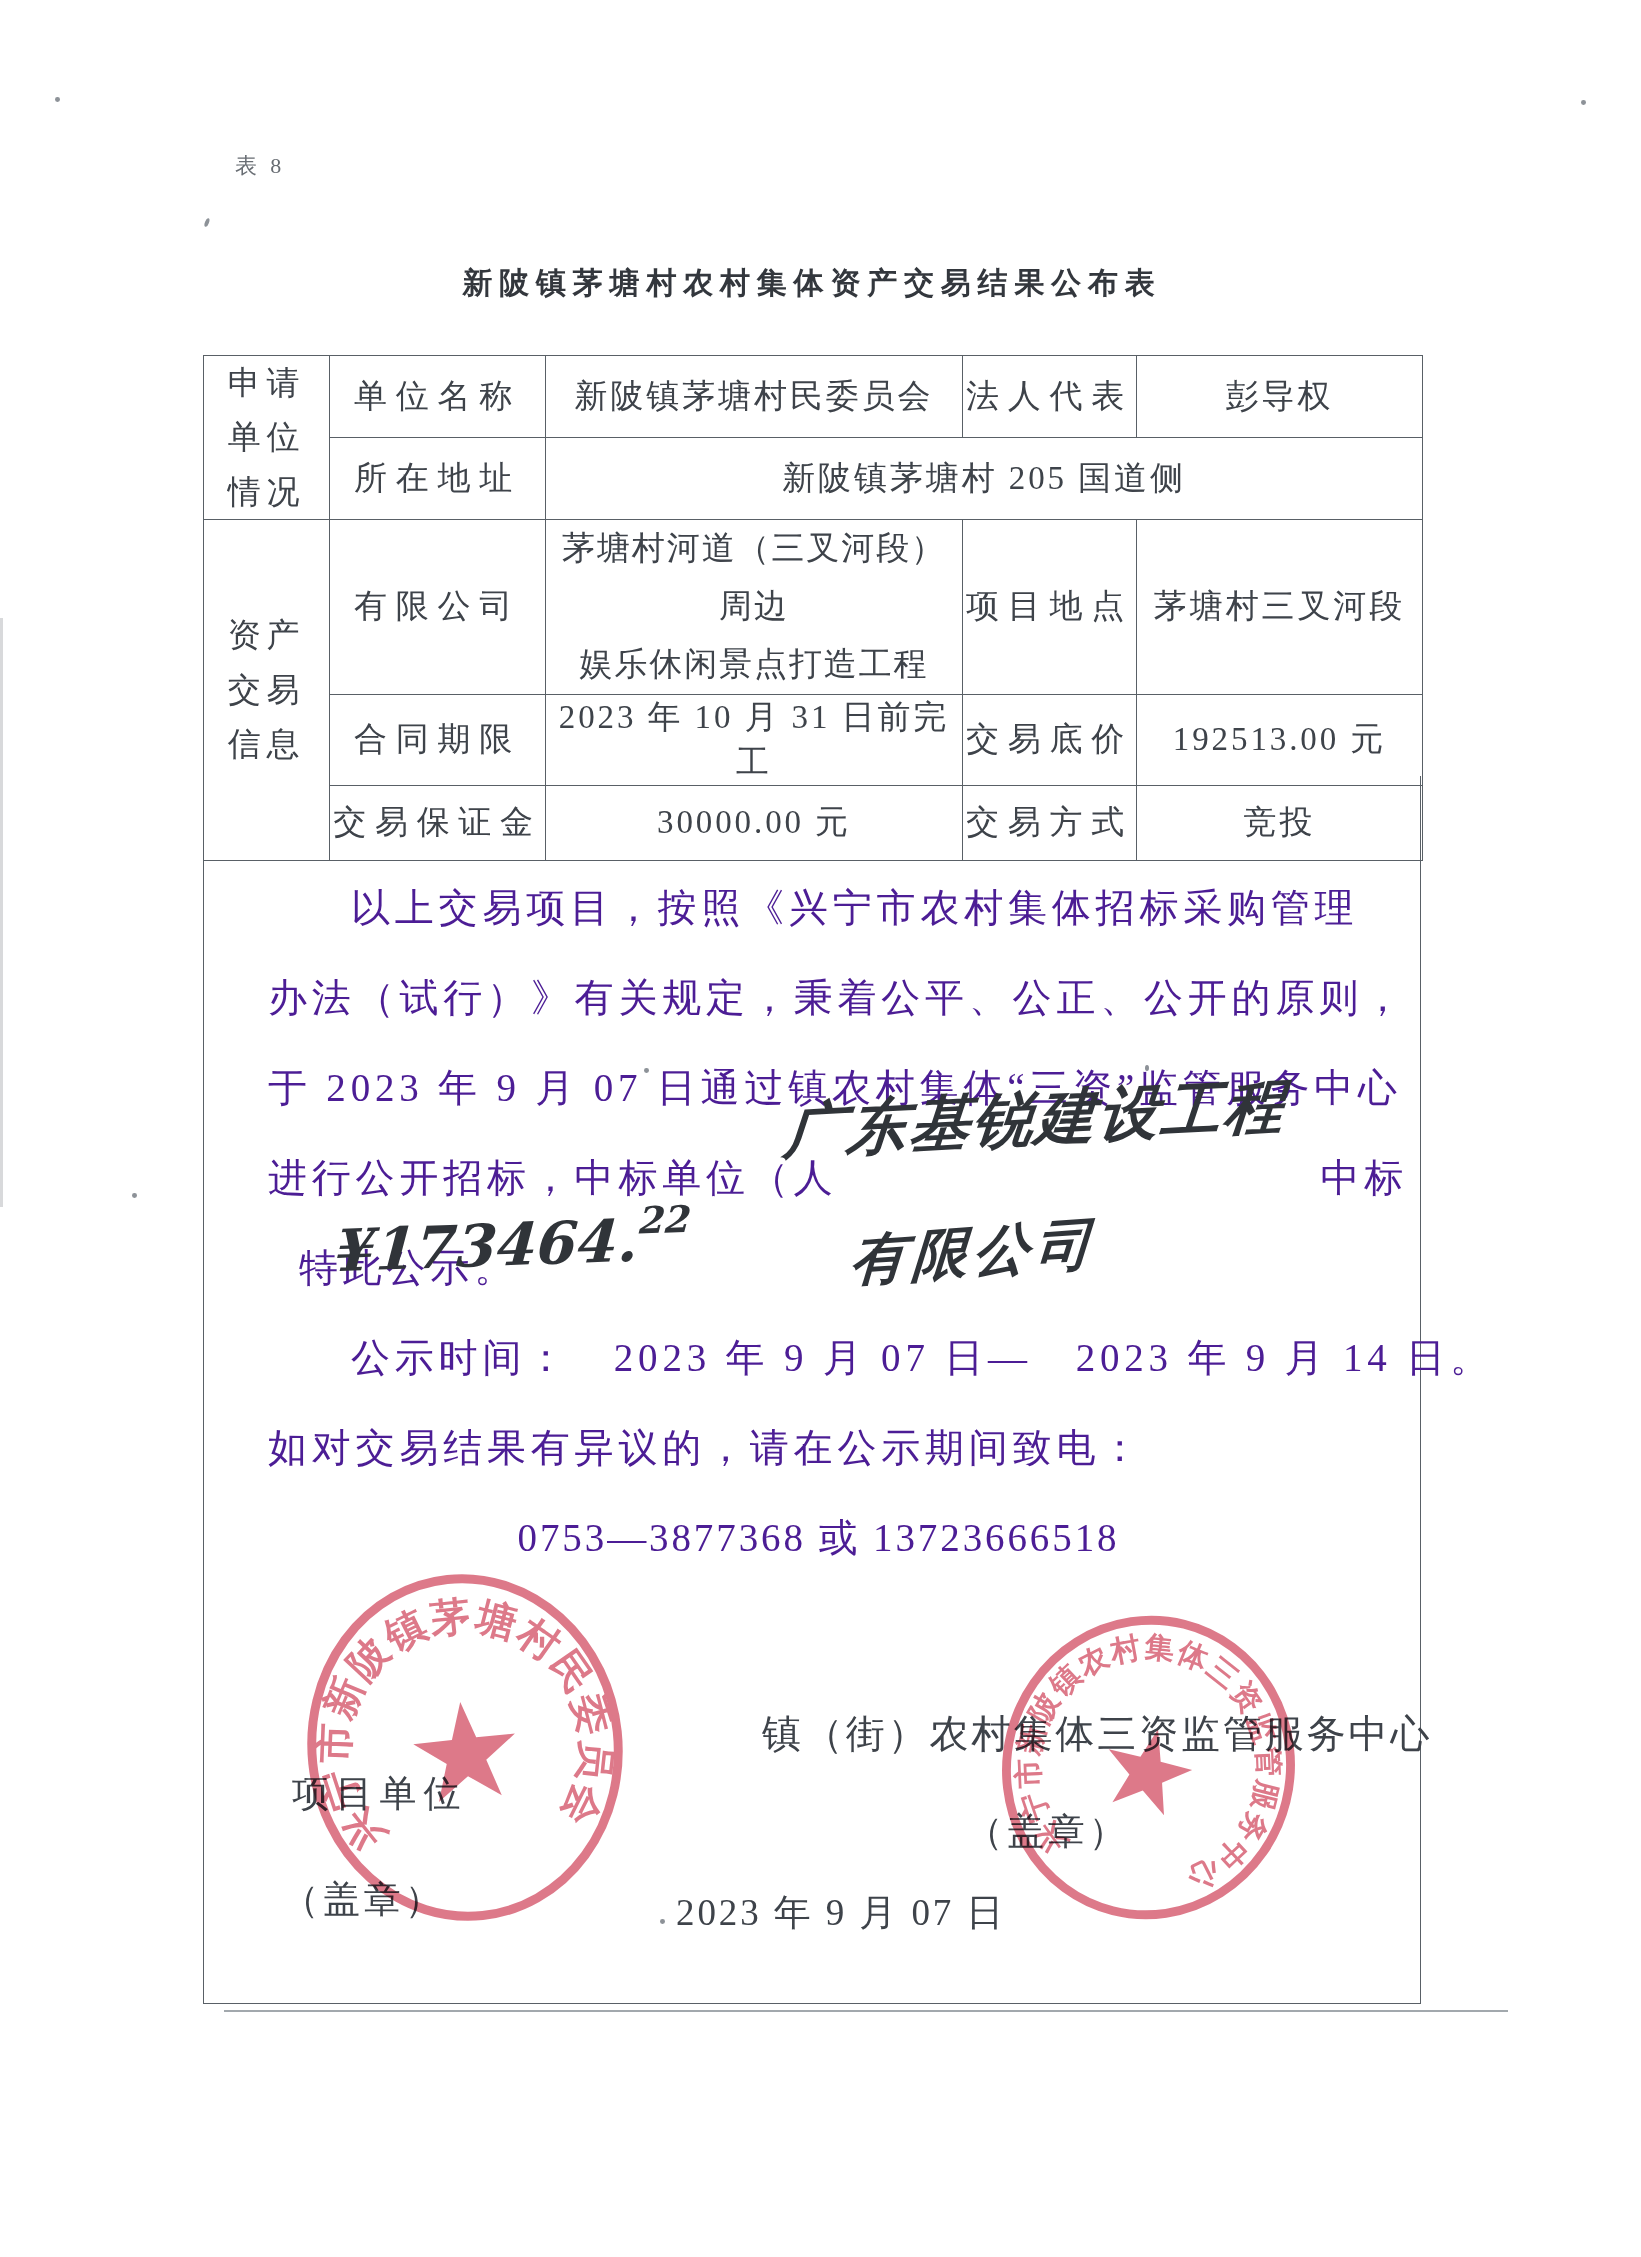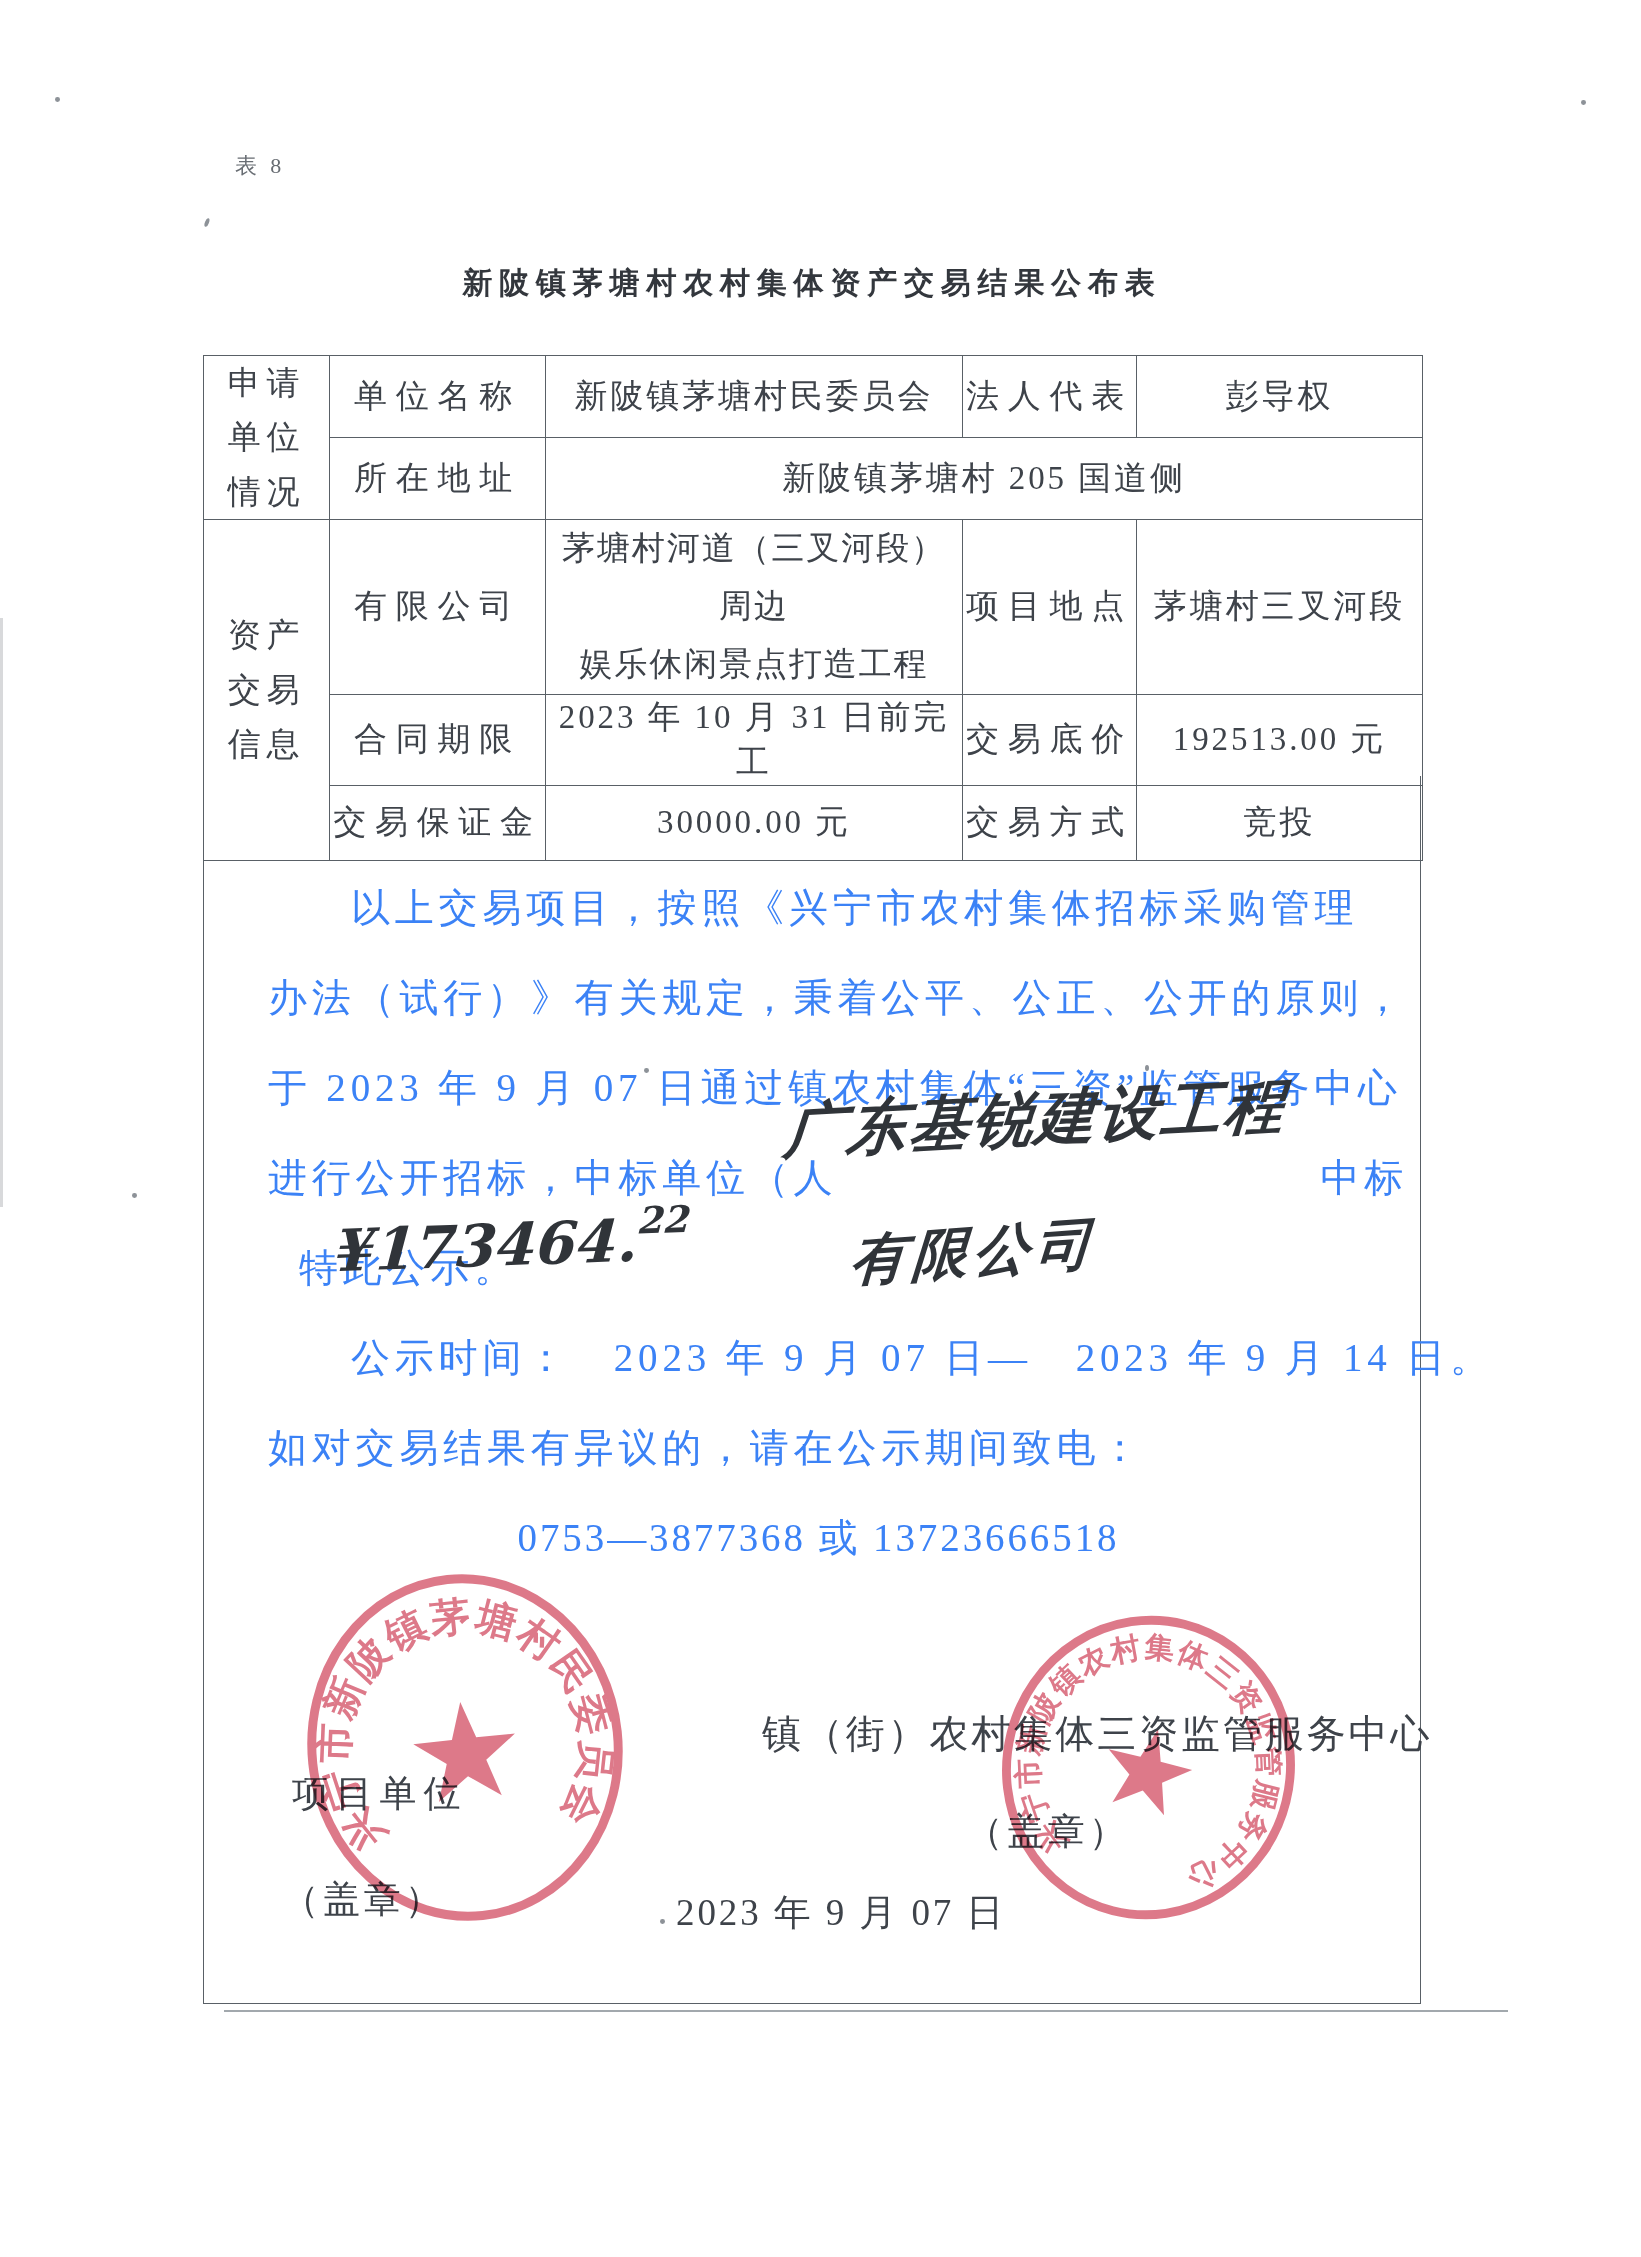--- a/index.html
+++ b/index.html
@@ -31,21 +31,21 @@
   td.value-left{text-align:left;padding-left:44px;letter-spacing:2.9px;}
   td.value-2line{font-size:29px;line-height:1.75;letter-spacing:1.9px;}
   
   .lower-box{
     position:absolute;left:203px;top:776px;width:1218px;height:1228px;
     border:1.9px solid #596066;border-top:none;box-sizing:border-box;
   }
   
   .body-text{
     position:absolute;left:268px;top:863px;width:1101px;
-    font-size:39px;line-height:90px;color:#3b82f6;letter-spacing:4.8px;
+    font-size:39px;line-height:90px;color:#4c1d95;letter-spacing:4.8px;
   }
   .bline{white-space:nowrap;}
   .indent-2em{padding-left:83px;}
   .indent-sm{padding-left:31px;}
   .gap-wide{display:inline-block;width:483px;}
   .gap-amount{display:inline-block;width:222px;}
   .phone-line{text-align:center;letter-spacing:2.9px;}
   
   .handwriting{
     position:absolute;color:#303439;

